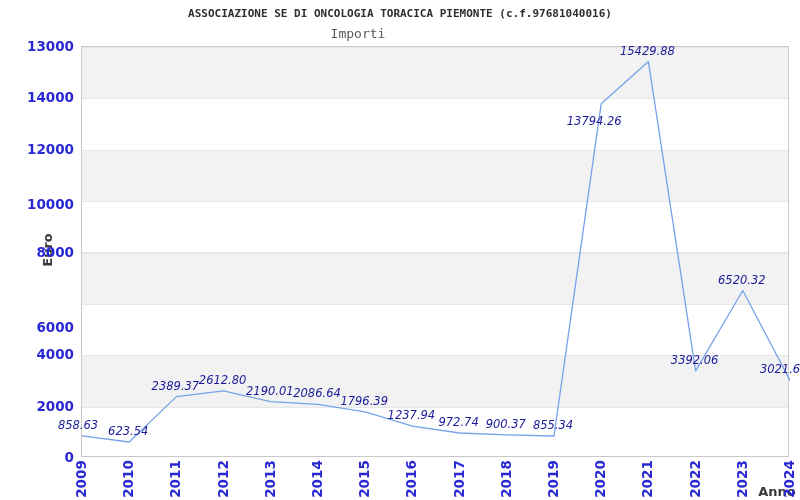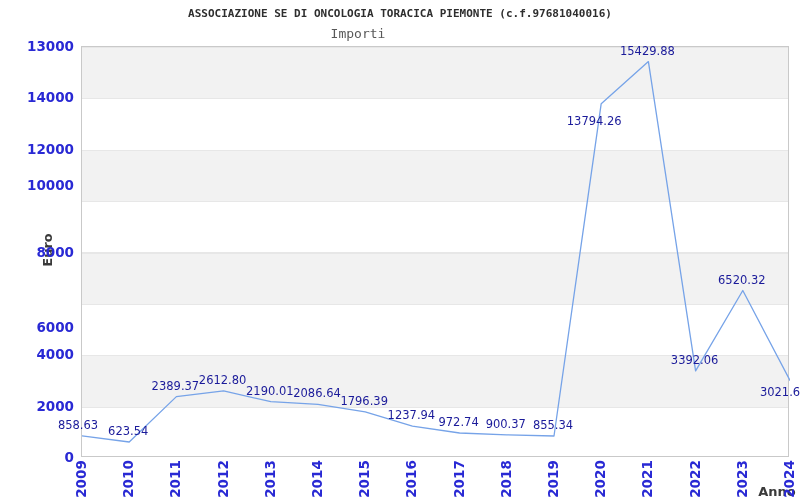--- a/index.html
+++ b/index.html
@@ -31,21 +31,21 @@
     position:absolute;left:0;width:74px;height:18px;line-height:18px;
     text-align:right;font-size:13.5px;font-weight:bold;color:#2929d4;
   }
   .x-tick{
     position:absolute;white-space:nowrap;
     transform:translate(-50%,-50%) rotate(-90deg);
     font-size:13.5px;font-weight:bold;color:#2929d4;
   }
   .pt-label{
     position:absolute;white-space:nowrap;transform:translateX(-50%);
-    font-size:11.5px;font-weight:500;color:#1b1b9a;
+    font-size:11.5px;font-weight:500;color:#1b1b9a;font-style:italic;
   }
   .axis-title{
     position:absolute;white-space:nowrap;transform:translate(-50%,-50%);
     font-size:13px;font-weight:bold;color:#3a3a3a;
   }
   .axis-title.vertical{transform:translate(-50%,-50%) rotate(-90deg);}
 </style>
 </head>
 <body>
 
@@ -59,21 +59,21 @@
     </svg>
   </div>
 
   <div class="axis-title vertical" style="left:47px;top:250px;">Euro</div>
   <div class="axis-title" style="left:777px;top:491px;">Anno</div>
 <div class="y-tick" style="top: 448px;">0</div>
     <div class="y-tick" style="top: 396.625px;">2000</div>
     <div class="y-tick" style="top: 345.25px;">4000</div>
     <div class="y-tick" style="top: 293.875px; margin-top: 24px;">6000</div>
     <div class="y-tick" style="top: 242.5px;">8000</div>
-    <div class="y-tick" style="top: 176px;">10000</div>
+    <div class="y-tick" style="top: 195px;">10000</div>
     <div class="y-tick" style="top: 139.75px;">12000</div>
     <div class="y-tick" style="top: 88.375px;">14000</div>
     <div class="y-tick" style="top: 37px;">13000</div>
     <div class="x-tick" style="left: 81px; top: 479px;">2009</div>
     <div class="x-tick" style="left: 128.2px; top: 479px;">2010</div>
     <div class="x-tick" style="left: 175.4px; top: 479px;">2011</div>
     <div class="x-tick" style="left: 222.6px; top: 479px;">2012</div>
     <div class="x-tick" style="left: 269.8px; top: 479px;">2013</div>
     <div class="x-tick" style="left: 317px; top: 479px;">2014</div>
     <div class="x-tick" style="left: 364.2px; top: 479px;">2015</div>
@@ -94,14 +94,14 @@
     <div class="pt-label" style="left: 317px; top: 386.399px;">2086.64</div>
     <div class="pt-label" style="left: 364.2px; top: 393.855px;">1796.39</div>
     <div class="pt-label" style="left: 411.4px; top: 408.2px;">1237.94</div>
     <div class="pt-label" style="left: 458.6px; top: 415.013px;">972.74</div>
     <div class="pt-label" style="left: 505.8px; top: 416.872px;">900.37</div>
     <div class="pt-label" style="left: 553px; top: 418.028px;">855.34</div>
     <div class="pt-label" style="left: 594.2px; top: 85.6599px; margin-top: 28px;">13794.26</div>
     <div class="pt-label" style="left: 647.4px; top: 43.645px;">15429.88</div>
     <div class="pt-label" style="left: 694.6px; top: 352.866px;">3392.06</div>
     <div class="pt-label" style="left: 741.8px; top: 272.509px;">6520.32</div>
-    <div class="pt-label" style="left: 780px; top: 362.383px; margin-top: 23px;">3021.6</div>
+    <div class="pt-label" style="left: 780px; top: 362.383px;">3021.6</div>
   </div>
 
 </body></html>

